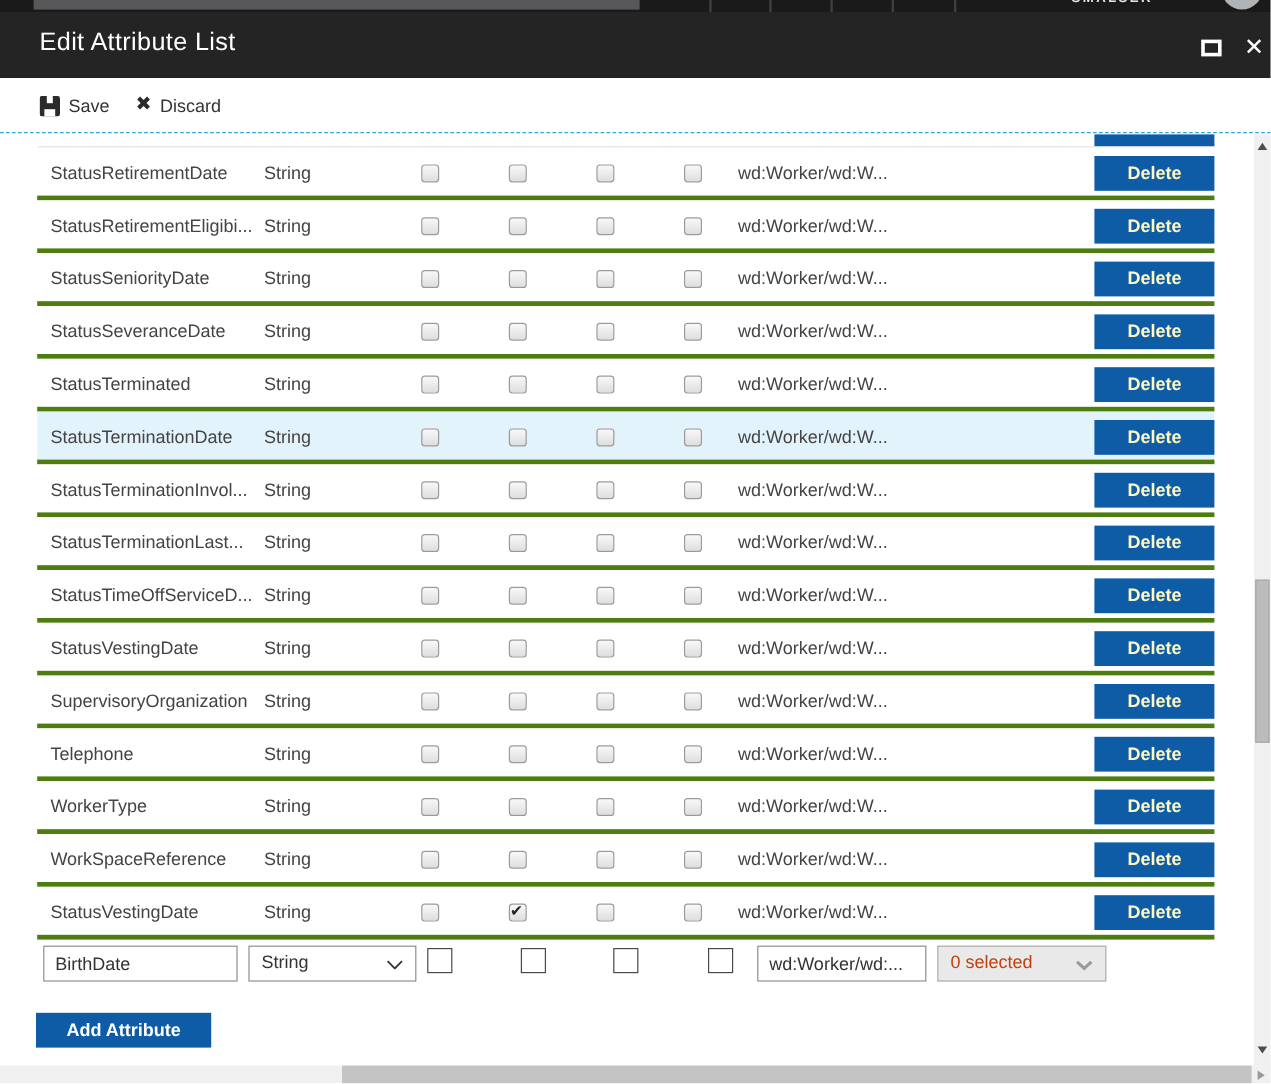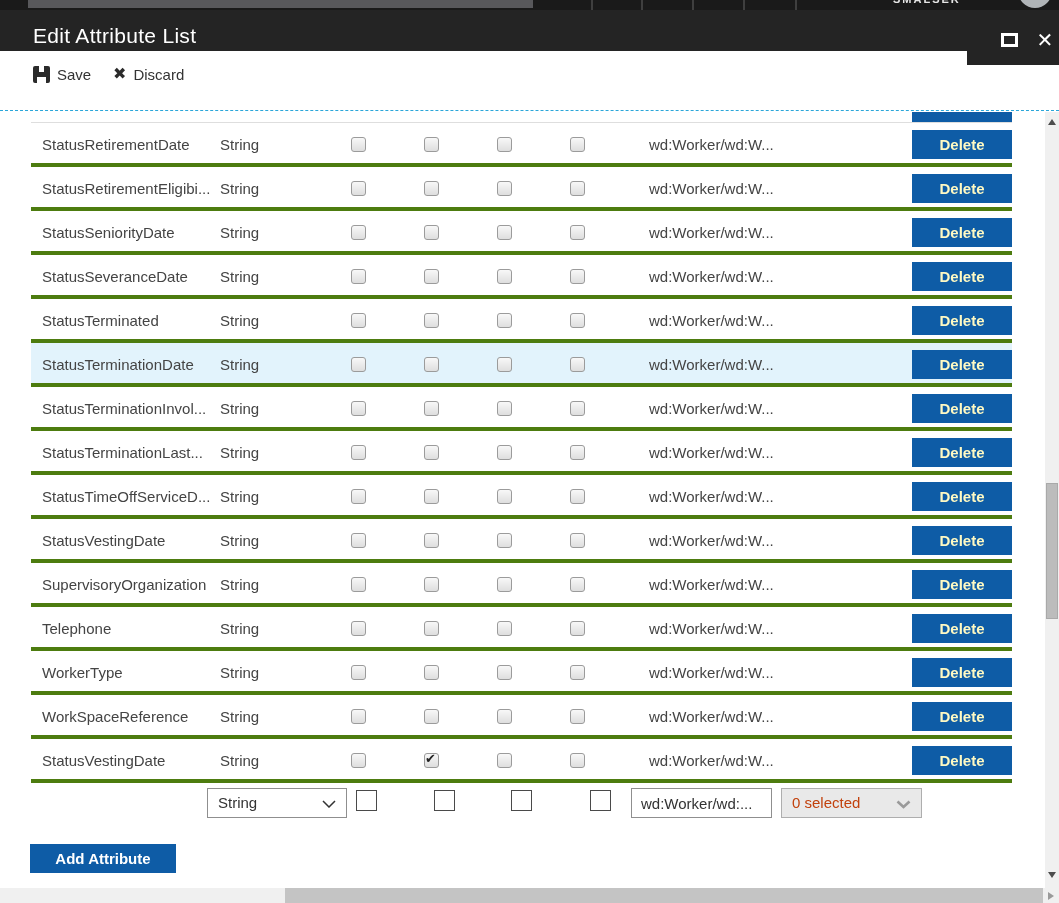--- a/index.html
+++ b/index.html
@@ -19,38 +19,38 @@
   .account-label{position:absolute;top:-7px;left:893px;font-size:11px;font-weight:700;color:#e6e6e6;letter-spacing:2px;}
   .avatar{position:absolute;left:1018px;top:-26px;width:34px;height:34px;border-radius:50%;background:#b0b4b7;}
 
   
   .titlebar{position:absolute;left:0;top:10px;width:1059px;height:55px;background:#242424;}
   .dlg-title{position:absolute;left:33px;top:14px;font-size:21px;font-weight:300;color:#fff;letter-spacing:.3px;}
   .max-btn{position:absolute;left:1001px;top:23px;width:17px;height:14px;border:3px solid #fff;background:transparent;}
   .close-btn{position:absolute;left:1034px;top:17px;width:22px;height:26px;color:#fff;font-size:20px;line-height:26px;text-align:center;cursor:default;}
 
   
-  .toolbar{position:absolute;left:0;top:51px;width:967px;height:45px;background:#fff;text-decoration:underline;}
+  .toolbar{position:absolute;left:0;top:65px;width:967px;height:45px;background:#fff;text-decoration:underline;}
   .tb-btn{position:absolute;top:10px;height:26px;display:flex;align-items:center;gap:7px;background:none;border:none;font-family:inherit;font-size:15px;color:#333;cursor:default;}
   .tb-save{left:33px;}
   .tb-discard{left:113px;}
   .discard-x{font-size:16px;font-weight:700;color:#2b2b2b;line-height:16px;}
   .focus-line{position:absolute;left:0;top:110px;width:1059px;height:0;border-top:1px dashed var(--focus);}
 
   
   .partial-del{position:absolute;left:912px;top:112px;width:100px;height:10px;background:var(--accent);}
 
   
   .rows{position:absolute;left:31px;top:122px;width:981px;border-top:1px solid #dedede;}
   .row{position:relative;height:44px;border-bottom:4px solid #4d7c0f;background:#fff;}
   .row.hl{background:var(--highlight);}
   .cell{position:absolute;top:0;line-height:43px;font-size:15px;color:#444;white-space:nowrap;}
   .c-name{left:11px;}
   .c-type{left:189px;}
-  .c-path{left:618px;}
+  .c-path{left:584px;}
   .cb{position:absolute;top:14px;width:15px;height:15px;border:1px solid #9b9b9b;border-radius:3px;background:linear-gradient(#f8f8f8,#dedede);}
   .cb .mark{display:none;position:absolute;left:0;top:-3px;font-size:13px;color:#222;}
   .cb.checked .mark{display:block;}
   .cb1{left:320px;}.cb2{left:393px;}.cb3{left:466px;}.cb4{left:539px;}
   .del-btn{position:absolute;left:881px;top:7px;width:100px;height:29px;background:var(--accent);color:#fef9c3;border:none;font-family:inherit;font-size:15px;font-weight:700;text-align:center;line-height:29px;cursor:default;}
 
   
   .form-input{position:absolute;height:30px;border:1px solid #8f8f8f;background:#fff;font-family:inherit;font-size:15px;color:#333;padding:0 9px;}
   .in-name{left:36px;top:788px;width:162px;}
   .in-path{left:631px;top:788px;width:141px;}
@@ -275,20 +275,21 @@
       <span class="cb cb2 checked">
           <span class="mark">✔</span>
         </span>
       <span class="cb cb3"></span>
       <span class="cb cb4"></span>
       <span class="cell c-path">wd:Worker/wd:W...</span>
       <button class="del-btn">Delete</button>
     </div>
   </div>
 
+  <input class="form-input in-name" value="BirthDate" style="">
   <div class="sel sel-type">
     <span>String</span>
     <svg class="chev" width="14" height="8" viewBox="0 0 14 8">
         <path d="M1 1 L7 7 L13 1" stroke="#333" stroke-width="1.5" fill="none"></path>
       </svg>
   </div>
   <div class="form-cb fcb1"></div>
   <div class="form-cb fcb2"></div>
   <div class="form-cb fcb3"></div>
   <div class="form-cb fcb4"></div>

